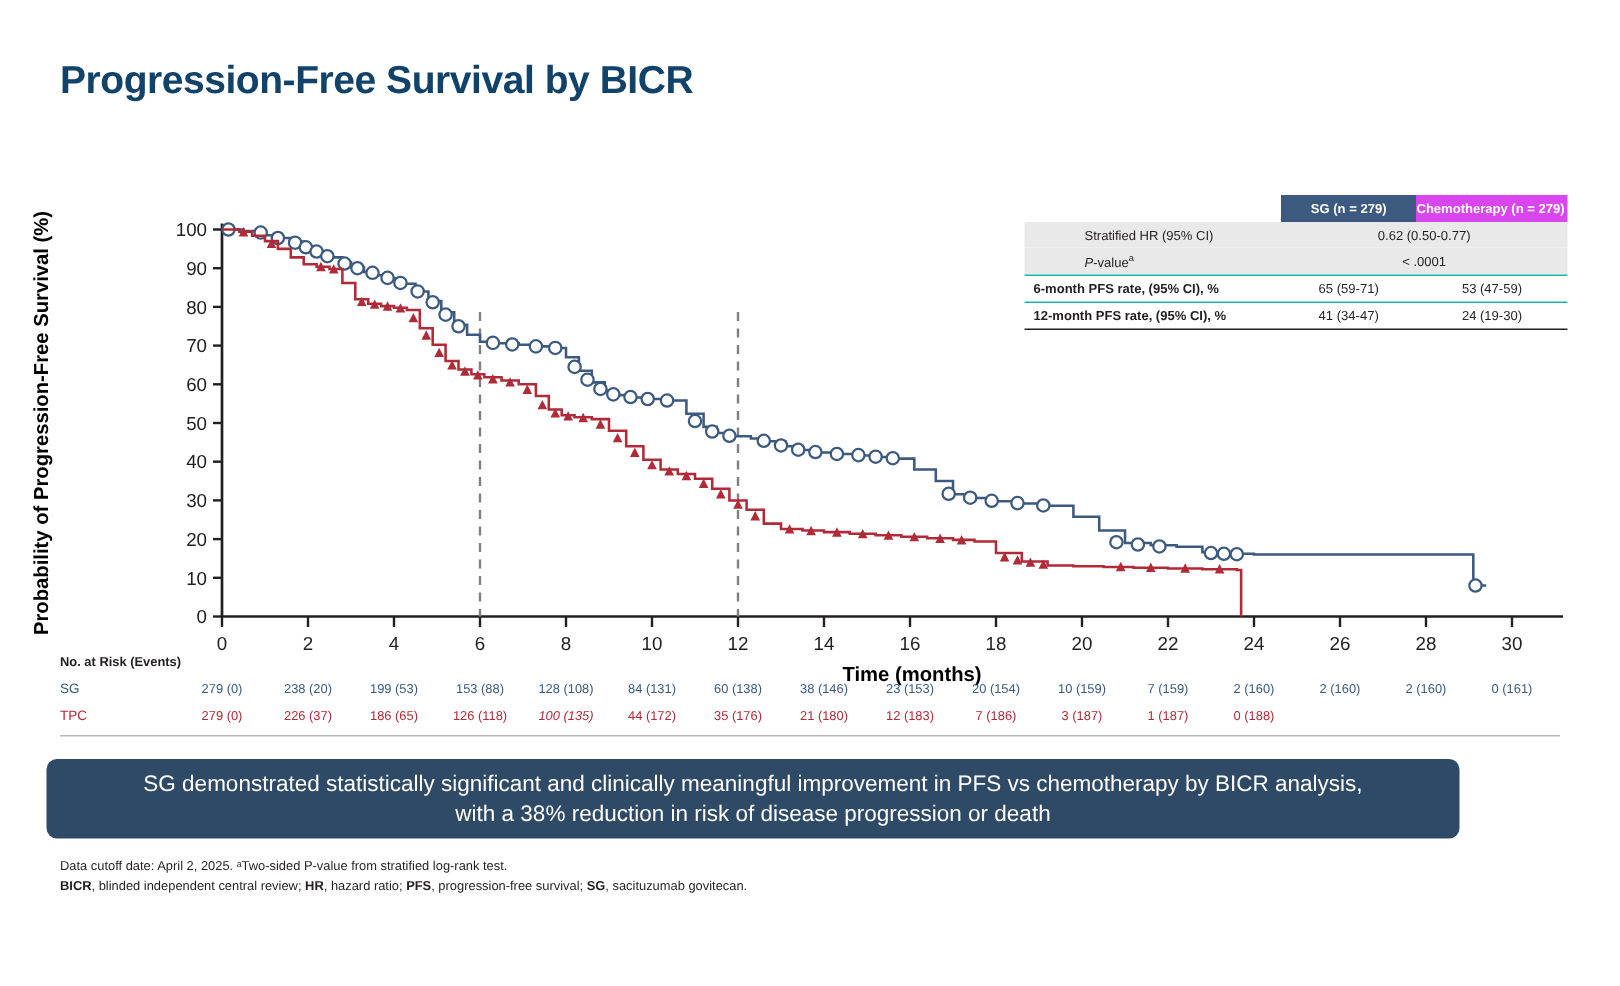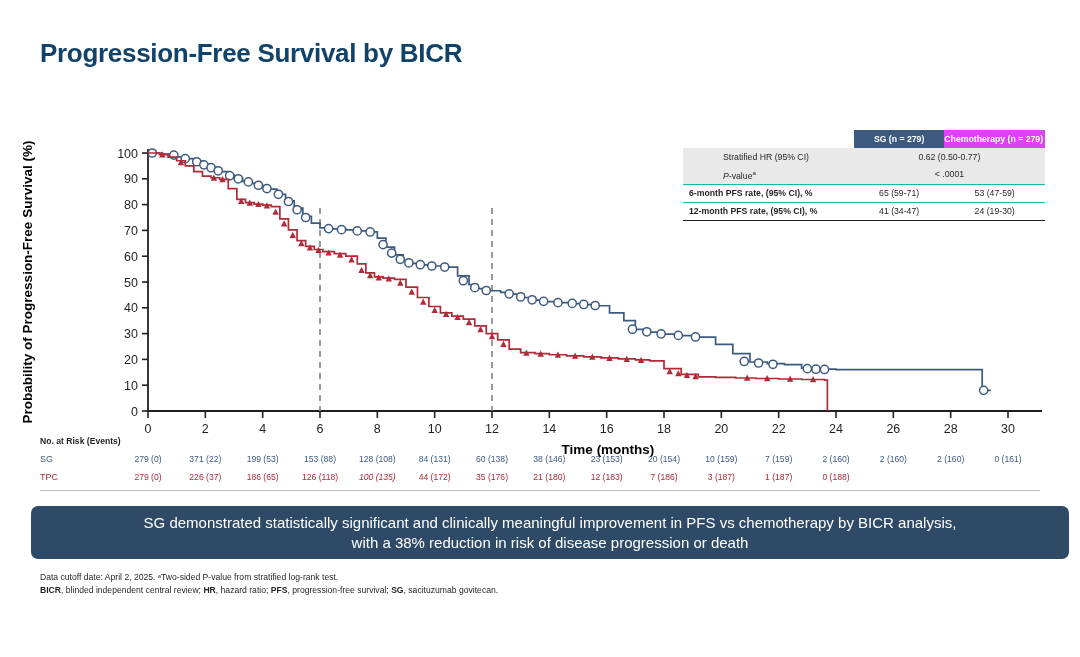--- a/index.html
+++ b/index.html
@@ -74,21 +74,21 @@
   .risk-row .rowlab{position:absolute;left:0;top:0;font-size:9px;white-space:nowrap;}
   .risk-row .cell{position:absolute;top:0;font-size:8.6px;
     text-align:center;white-space:nowrap;transform:translateX(-50%);}
   .sg-col{color:#3c5a80;}
   .tpc-col{color:#b02a37;}
   .risk-rule{position:absolute;left:0;top:54px;width:1000px;
     border-top:1px solid #b8b8b8;}
 
   
   .banner{
-    position:absolute;left:31px;top:506px;width:1038px;height:53px;
+    position:absolute;left:31px;top:506px;width:942px;height:53px;
     background:#2f4a66;border-radius:7px;color:#ffffff;
     display:flex;align-items:center;justify-content:center;
     text-align:center;line-height:1.32;font-size:15px;
     padding:0 14px;box-sizing:border-box;
   }
 
   
   .foot{
     position:absolute;left:40px;top:571px;width:990px;
     font-size:8.6px;line-height:1.5;color:#231f20;
@@ -297,21 +297,21 @@
         </tr>
       </tbody>
   </table>
 
   <div class="risk" id="risk-table">
     <div class="risk-title">No. at Risk (Events)</div>
     <div id="risk-rows">
         <div class="risk-row" style="top: 18px;">
           <div class="rowlab sg-col">SG</div>
           <div class="cell sg-col" style="left: 108px;">279 (0)</div>
-          <div class="cell sg-col" style="left: 165.333px;">371 (22)</div>
+          <div class="cell sg-col" style="left: 165.333px;">238 (20)</div>
           <div class="cell sg-col" style="left: 222.667px;">199 (53)</div>
           <div class="cell sg-col" style="left: 280px;">153 (88)</div>
           <div class="cell sg-col" style="left: 337.333px;">128 (108)</div>
           <div class="cell sg-col" style="left: 394.667px;">84 (131)</div>
           <div class="cell sg-col" style="left: 452px;">60 (138)</div>
           <div class="cell sg-col" style="left: 509.333px;">38 (146)</div>
           <div class="cell sg-col" style="left: 566.667px;">23 (153)</div>
           <div class="cell sg-col" style="left: 624px;">20 (154)</div>
           <div class="cell sg-col" style="left: 681.333px;">10 (159)</div>
           <div class="cell sg-col" style="left: 738.667px;">7 (159)</div>

